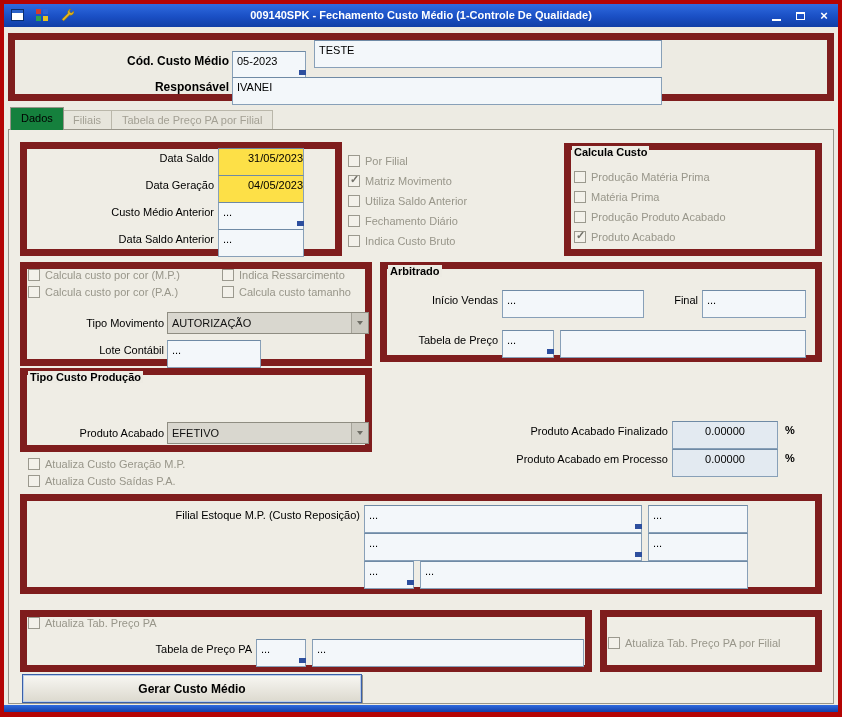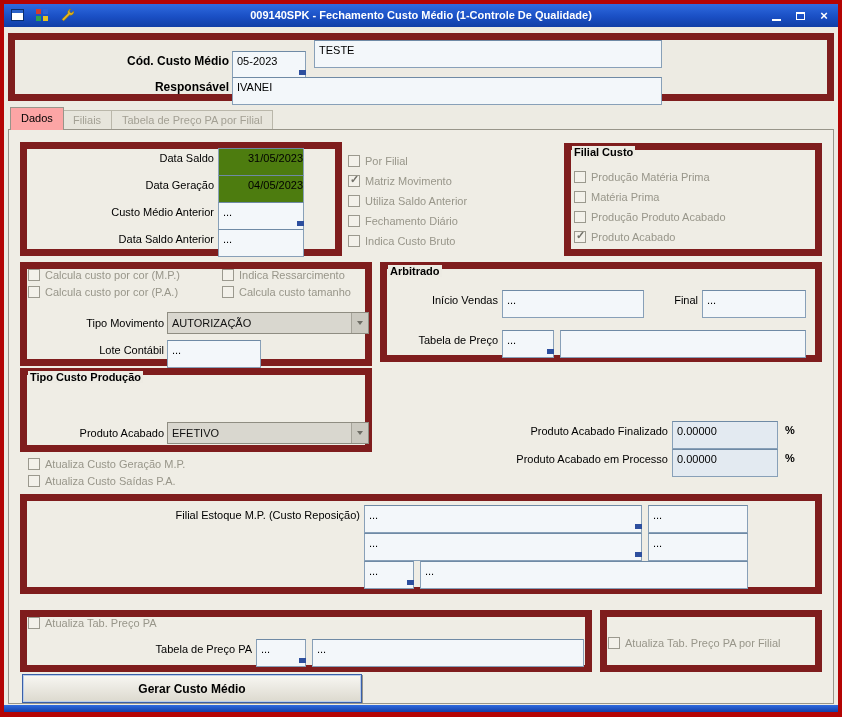--- a/index.html
+++ b/index.html
@@ -23,38 +23,38 @@
   .glyph-min { width:9px; height:2px; background:#fff; margin-top:8px; }
   .glyph-max { width:9px; height:8px; border:1px solid #fff; border-top:2px solid #fff; }
   .glyph-close { font-size:13px; font-weight:bold; line-height:17px; }
   .panel { position:absolute; border:7px solid #7f1d1d; }
   .gtitle { position:absolute; font-size:11px; font-weight:bold; color:#000; white-space:nowrap; background:#edebe3; padding:0 2px; }
   .lbl { position:absolute; font-size:11px; color:#000; text-align:right; white-space:nowrap; line-height:14px; }
   .hlbl { font-weight:bold; font-size:12px; }
   .inp { position:absolute; height:28px; line-height:16px; padding:1px 4px; background:#f3f7fa;
     border:1px solid #88a0b8; border-top-color:#6f8aa5; font-size:11px; color:#000;
     white-space:nowrap; overflow:hidden; }
-  .inp.gray { background:#4d7c0f;padding-left:29px; }
+  .inp.gray { background:#fde047;padding-left:29px; }
   .inp.dis { background:#e3eaf1; }
-  .ta-r { text-align:left; }
+  .ta-r { text-align:center; }
   .lk { position:absolute; width:7px; height:5px; background:#2d4f9e; display:block; }
 
   .combo { position:absolute; height:22px; border:1px solid #8f8d82; background:#d9d7cf; display:flex; align-items:stretch; }
   .combo-text { flex:1; padding:2px 4px; font-size:11px; color:#111; white-space:nowrap; overflow:hidden; line-height:16px; }
   .combo-btn { width:17px; background:#cbc9c0; border-left:1px solid #a5a399; display:flex; align-items:center; justify-content:center; }
   .tri { width:0; height:0; border-left:3px solid transparent; border-right:3px solid transparent; border-top:4px solid #6e6d65; }
 
   .check { position:absolute; display:flex; align-items:center; gap:5px; height:14px; }
   .cbox { width:12px; height:12px; border:1px solid #9b998e; background:#f3f1ea; position:relative; flex:0 0 auto; }
   .cbox.checked::after { content:"\2713"; position:absolute; left:1px; top:-3px; font-size:11px; font-weight:bold; color:#73726a; }
   .clab { font-size:11px; color:#98968a; white-space:nowrap; }
 
   .tab { position:absolute; top:106px; height:19px; line-height:18px; padding:0 10px; font-size:11px;
     border:1px solid #bab7aa; border-bottom:none; background:#e7e5dc; color:#a3a094; white-space:nowrap; cursor:pointer; }
-  .tab.active { top:103px; height:23px; line-height:21px; background:#fca5a5; color:#000; z-index:3; border-color:#98958a; }
+  .tab.active { top:103px; height:23px; line-height:21px; background:#15803d; color:#000; z-index:3; border-color:#98958a; }
   .tabpage { position:absolute; left:4px; top:125px; width:826px; height:575px; border:1px solid #98958a; background:#efede5; }
 
   .btn { position:absolute; display:flex; align-items:center; justify-content:center;
     background:linear-gradient(180deg,#f8f7f3,#dcd9ce); border:1px solid #3a5fa8;
     box-shadow:inset 0 0 0 1px #b9cdea, 1px 1px 0 #9a978c; font-size:12px; font-weight:bold; color:#000; cursor:pointer; }
 
   .bottomframe { position:absolute; left:0; right:0; top:701px; height:7px;
     background:linear-gradient(180deg,#2f6be0,#123ea6); }
   .pct { position:absolute; font-size:11px; font-weight:bold; color:#000; }
 </style>
@@ -136,21 +136,21 @@
     <div class="check" style="left:344px;top:210px">
       <span class="cbox"></span>
       <span class="clab">Fechamento Diário</span>
     </div>
     <div class="check" style="left:344px;top:230px">
       <span class="cbox"></span>
       <span class="clab">Indica Custo Bruto</span>
     </div>
 
     <div class="panel" style="left:560px;top:139px;width:258px;height:113px"></div>
-    <div class="gtitle" style="left:568px;top:142px">Filial Custo</div>
+    <div class="gtitle" style="left:568px;top:142px">Calcula Custo</div>
     <div class="check" style="left:570px;top:166px">
       <span class="cbox"></span>
       <span class="clab">Produção Matéria Prima</span>
     </div>
     <div class="check" style="left:570px;top:186px">
       <span class="cbox"></span>
       <span class="clab">Matéria Prima</span>
     </div>
     <div class="check" style="left:570px;top:206px">
       <span class="cbox"></span>

